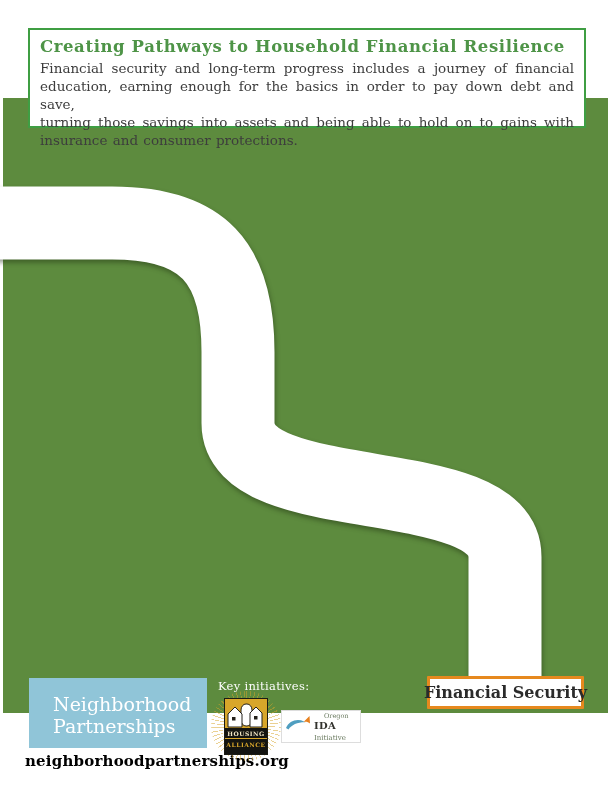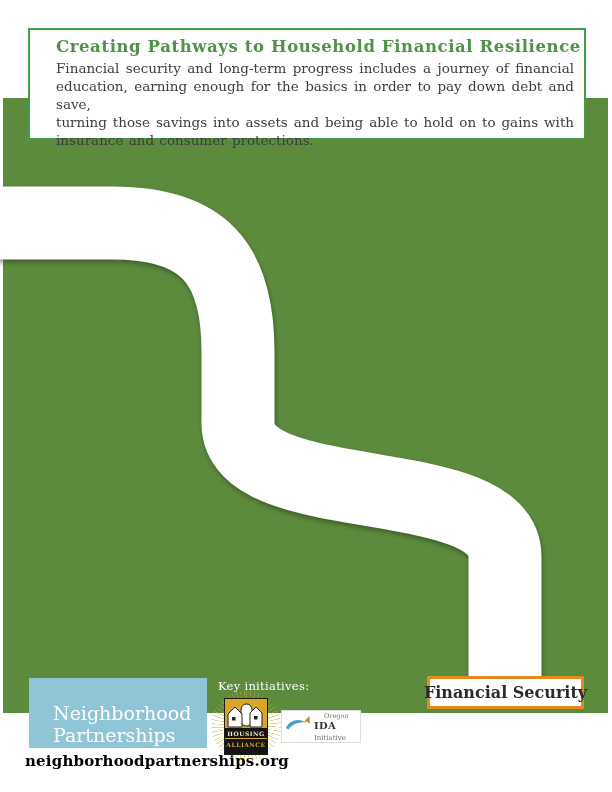--- a/index.html
+++ b/index.html
@@ -10,37 +10,37 @@
   .green-field{
     position:absolute;left:3px;top:98px;width:605px;height:615px;
     background:#5d8b3e;
   }
   .path-svg{position:absolute;left:0;top:0;width:612px;height:792px;}
   .road{
     fill:none;stroke:#ffffff;stroke-width:73px;
     filter:drop-shadow(1px 3px 2.5px rgba(25,40,10,0.45));
   }
   .header-box{
-    position:absolute;left:28px;top:28px;width:558px;height:112px;
+    position:absolute;left:28px;top:28px;width:558px;height:100px;
     box-sizing:border-box;background:#ffffff;border:2px solid #3f9e43;
-    padding:7px 10px 0 26px;
+    padding:7px 10px 0 10px;
   }
   .page-title{
     color:#4e9447;font-weight:bold;font-size:16.5px;letter-spacing:0.6px;
     margin:0 0 3px 0;white-space:nowrap;
   }
   .body-line{
     color:#3d3d3d;font-size:13.5px;line-height:18px;
     text-align:justify;text-align-last:justify;word-spacing:1px;
   }
   .body-line.last{text-align:left;text-align-last:left;}
   .np-box{
     position:absolute;left:29px;top:678px;width:178px;height:70px;
     box-sizing:border-box;background:#90c5d8;color:#ffffff;
-    padding:24px 0 0 24px;font-size:19px;line-height:22px;
+    padding:15px 0 0 24px;font-size:19px;line-height:22px;
   }
   .site-url{
     position:absolute;left:25px;top:752px;font-size:15px;font-weight:600;
     color:#000000;letter-spacing:0.2px;
   }
   .key-label{
     position:absolute;left:218px;top:679px;color:#ffffff;font-size:11.5px;
     letter-spacing:0.3px;
   }
   .ha-wrap{position:absolute;left:224px;top:698px;width:44px;height:57px;}

